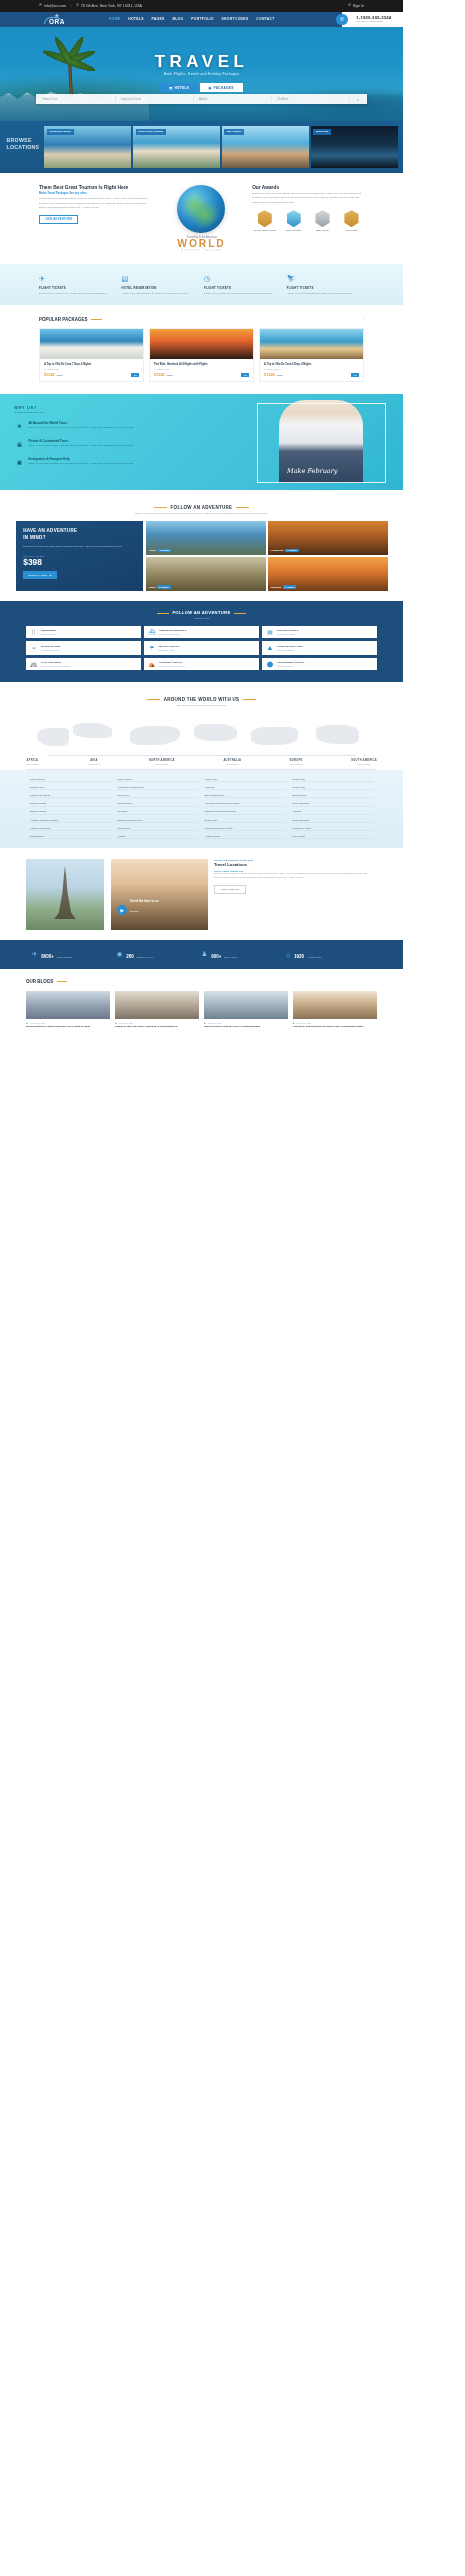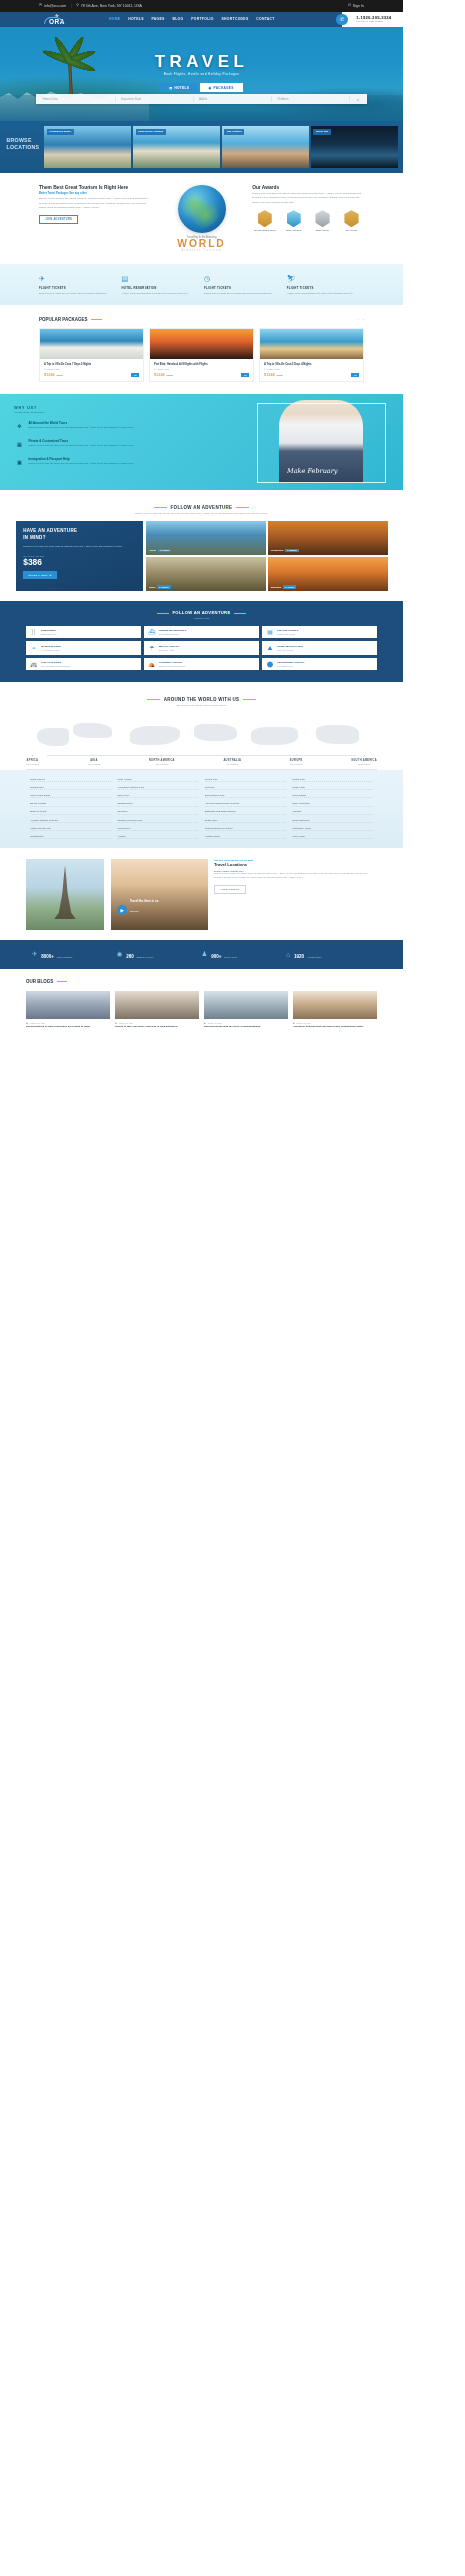--- a/index.html
+++ b/index.html
@@ -156,21 +156,21 @@
   .loccard .cap {
     position: absolute; left: 2.6px; top: 2.6px; background: rgba(28,110,175,.9);
     color: #fff; font-size: 2.3px; padding: 1.3px 2.6px; line-height: 3.2px; font-weight: bold;
   }
   .lc1 .img { background: linear-gradient(180deg,#7ec8e8 0%,#2f7fb5 45%,#d8cdb4 68%,#8d9e7a 100%); }
   .lc2 .img { background: linear-gradient(180deg,#9fd7ef 0%,#3f9fd0 40%,#e6dcc6 60%,#6f8e6a 100%); }
   .lc3 .img { background: linear-gradient(180deg,#a8dcf2 0%,#52aedc 42%,#cfa97f 66%,#6b5a42 100%); }
   .lc4 .img { background: linear-gradient(180deg,#0d1b2a 0%,#14324d 45%,#2a5f84 70%,#0b1722 100%); }
 
   
-  .section { padding: 11.6px 39px; justify-content: flex-end; }
+  .section { padding: 11.6px 39px; }
   .about { display: flex; gap: 6.5px; }
   .about-col { width: 38%; }
   .about-mid { width: 30%; text-align: center; }
   .h-title { font-size: 4.8px; font-weight: bold; color: #24313d; margin-bottom: 1.9px; }
   .h-sub { font-size: 2.7px; color: #2b8fd4; font-weight: bold; margin-bottom: 2.6px; }
   .p-text { font-size: 2.5px; line-height: 4.5px; color: #808c96; }
   .btn-outline {
     display: inline-block; margin-top: 3.9px; font-size: 2.6px; font-weight: bold;
     color: #2b8fd4; border: 0.6px solid #2b8fd4; padding: 1.9px 5.2px;
     letter-spacing: 0.3px; cursor: pointer;
@@ -676,21 +676,21 @@
     </div>
     <div class="fa-sub">Dummy text ever since the 1500s, when an unknown printer took. A galley of type and scrambled it to make a type specimen book.</div>
   </div>
 
   <div class="adv-wrap">
     <div class="adv-left">
       <div class="adv-l-t">HAVE AN ADVENTURE</div>
       <div class="adv-l-t">IN MIND?</div>
       <div class="adv-l-p">Dummy text ever since the 1500s, when an unknown printer took. A galley of type and scrambled it to make.</div>
       <div class="adv-start">STARTS FROM</div>
-      <div class="adv-price">$386</div>
+      <div class="adv-price">$398</div>
       <div class="adv-btn">
         <span>START A TRIP</span>
         <span>➜</span>
       </div>
     </div>
     <div class="adv-grid">
       <div class="advcell a1">
         <div class="ac-cap">
           <span>Hiking</span>
           <em>5 Available</em>

